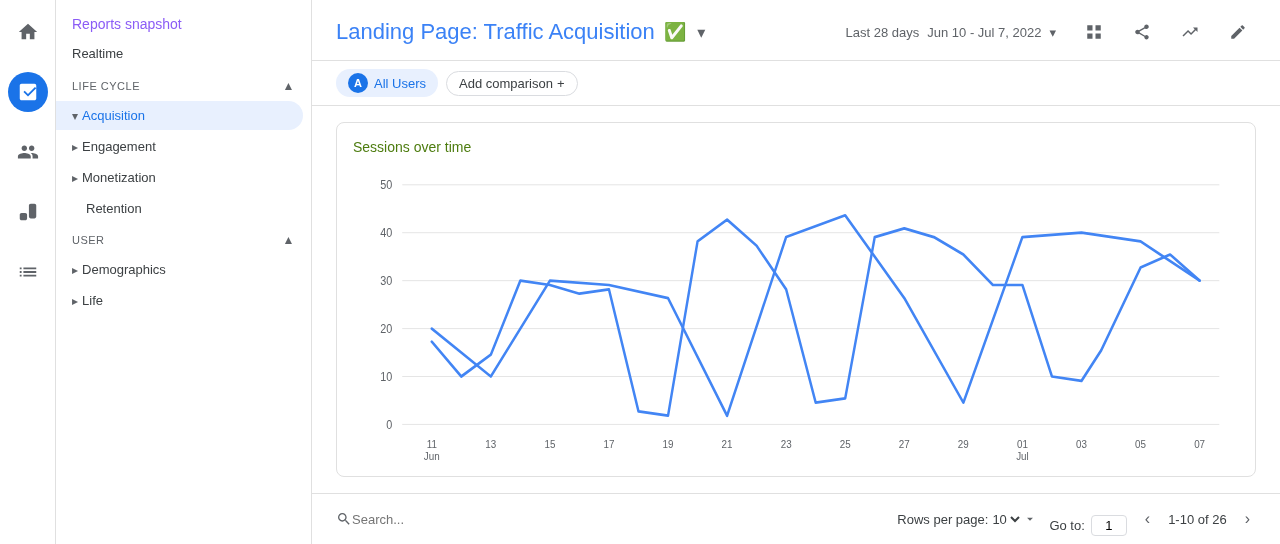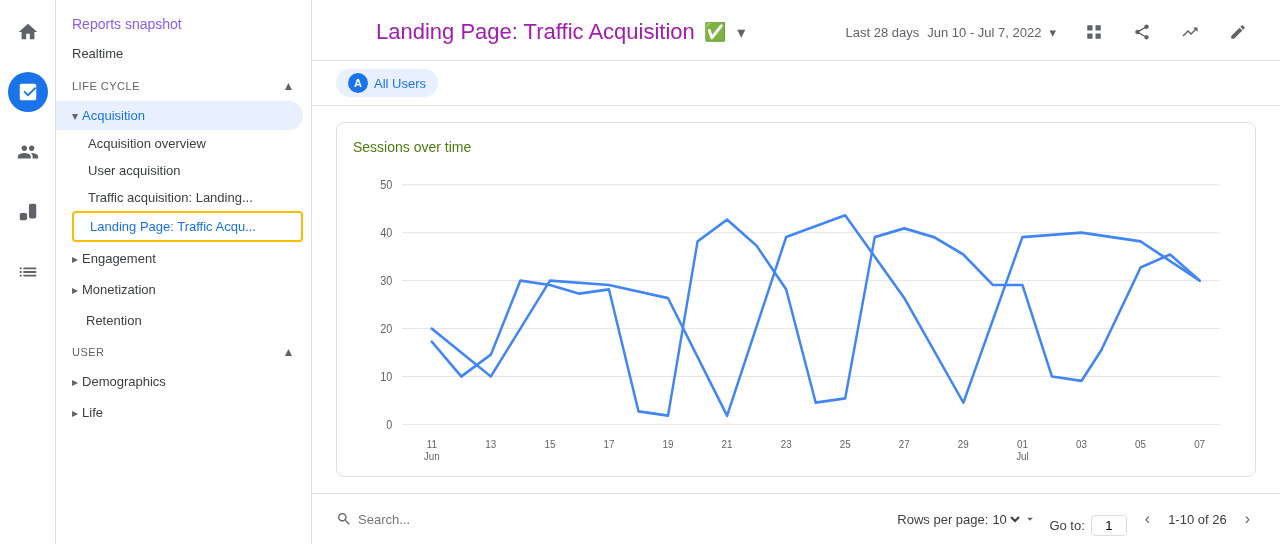--- a/index.html
+++ b/index.html
@@ -129,22 +129,21 @@
       border-bottom: 1px solid #e0e0e0;
     }
     .header-left {
       display: flex;
       align-items: center;
       gap: 10px;
     }
     .page-title {
       font-size: 22px;
       font-weight: 400;
-      color: #a21caf;
-      margin-left: 40px;
+      color: #3b82f6;
     }
     .status-check {
       color: #1e8e3e;
       font-size: 18px;
     }
     .dropdown-btn {
       background: none;
       border: none;
       cursor: pointer;
       color: #5f6368;
@@ -255,21 +254,20 @@
       align-items: center;
       justify-content: space-between;
       padding: 8px 24px;
       border-top: 1px solid #e0e0e0;
       font-size: 13px;
       color: #3c4043;
     }
     .search-box {
       display: flex;
       align-items: center;
-      gap: 6px;
       color: #5f6368;
     }
     .search-input {
       border: none;
       outline: none;
       font-size: 13px;
       color: #3c4043;
       background: transparent;
       width: 180px;
     }
@@ -354,26 +352,20 @@
 
   <div class="section-header">
     <span>Life cycle</span>
     <span class="chevron">▲</span>
   </div>
 
   <div class="nav-group">
     <div class="nav-group-header active">
       <span class="chevron">▾</span>
       <span>Acquisition</span>
-    </div>
-    <div class="nav-group-children">
-      <div class="nav-child-item">Acquisition overview</div>
-      <div class="nav-child-item">User acquisition</div>
-      <div class="nav-child-item">Traffic acquisition: Landing...</div>
-      <div class="nav-child-item active-page">Landing Page: Traffic Acqu...</div>
     </div>
   </div>
 
   <div class="nav-group">
     <div class="nav-group-header">
       <span class="chevron">▸</span>
       <span>Engagement</span>
     </div>
   </div>
 
@@ -445,20 +437,24 @@
           </svg>
       </button>
     </div>
   </div>
 
   <div class="filter-bar">
     <div class="all-users-chip">
       <div class="all-users-avatar">A</div>
       <span>All Users</span>
     </div>
+    <button class="add-comparison-btn">
+      <span>Add comparison</span>
+      <span>+</span>
+    </button>
   </div>
 
   <div class="chart-area">
     <div class="chart-container">
       <div class="chart-title">Sessions over time</div>
       <div class="chart-svg-wrap">
         <svg width="100%" height="100%" viewBox="0 0 900 280" preserveAspectRatio="none">
 
           <line x1="50" y1="20" x2="880" y2="20" stroke="#e0e0e0" stroke-width="0.8"></line>
           <line x1="50" y1="64" x2="880" y2="64" stroke="#e0e0e0" stroke-width="0.8"></line>

